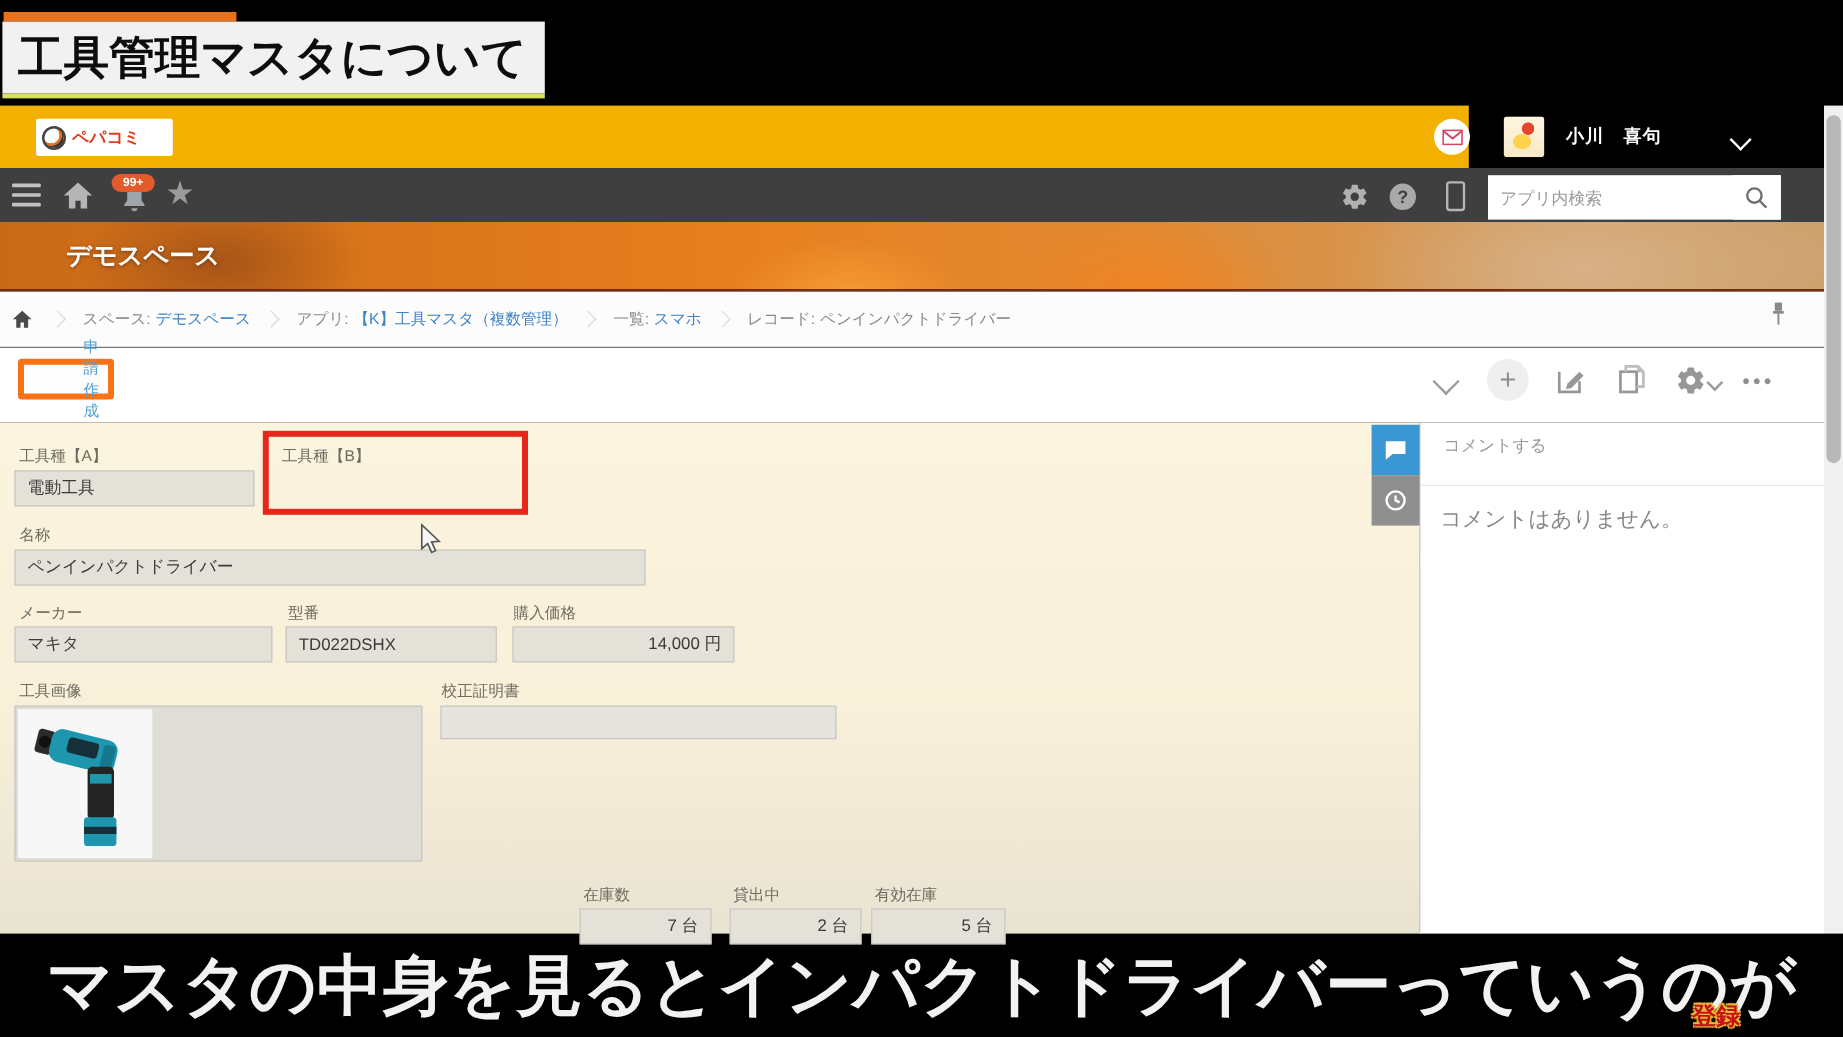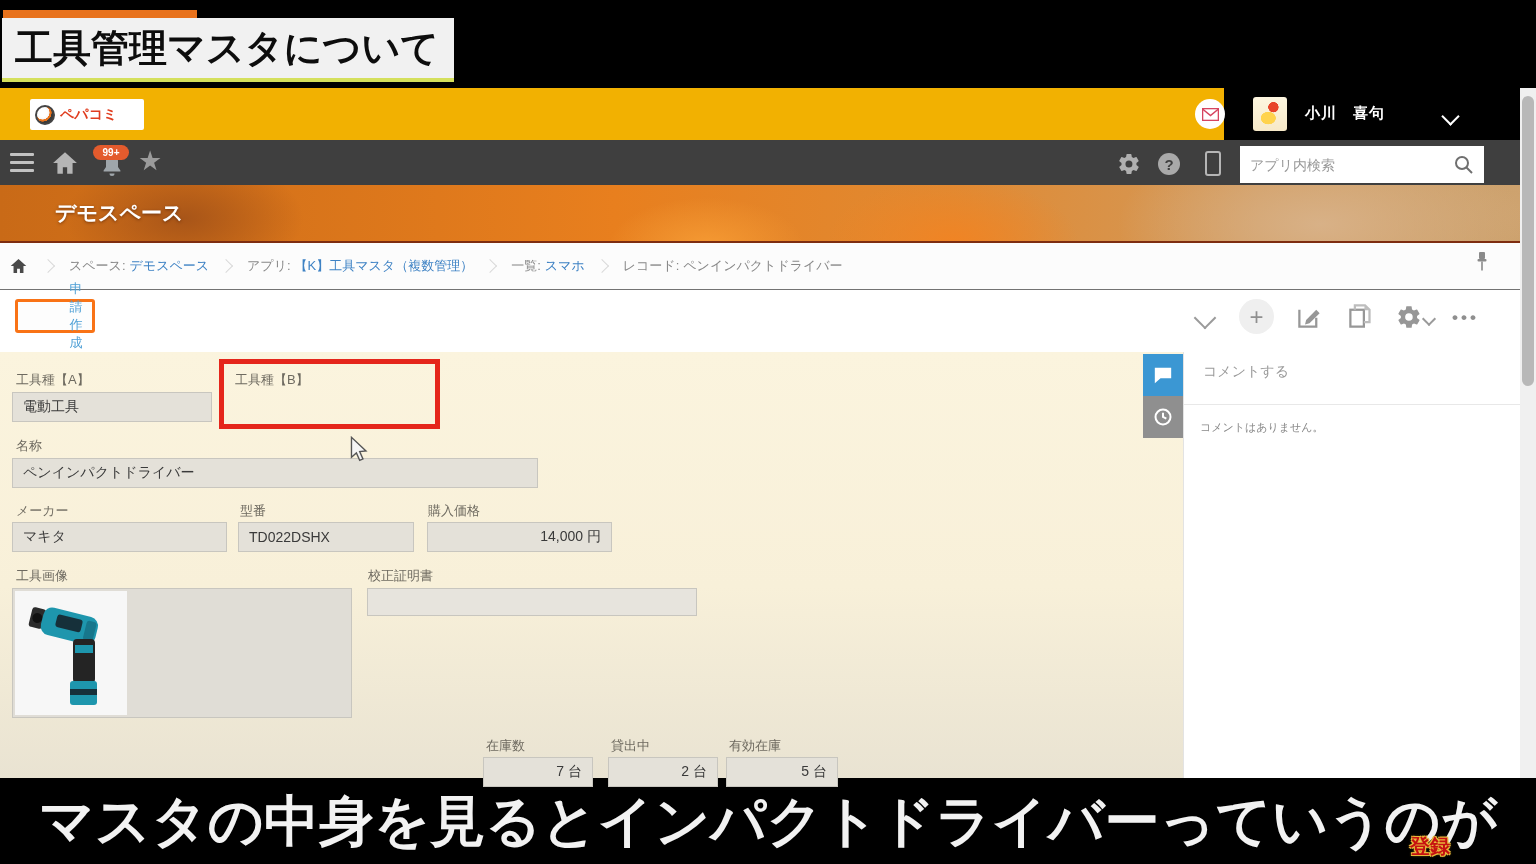--- a/index.html
+++ b/index.html
@@ -51,21 +51,21 @@
 
   .crumb-bar{left:0;top:243px;width:1520px;height:46px;background:#fcfcfc;border-bottom:5px solid #737373;display:flex;align-items:center;}
   .crumb{display:flex;align-items:center;font-size:13px;white-space:nowrap;}
   .crumb-label{color:#888;margin-right:4px;}
   .crumb-link{color:#3e82c4;}
   .crumb-plain{color:#888;}
   .crumb-sep{width:9px;height:9px;border-top:1px solid #d9d9d9;border-right:1px solid #d9d9d9;transform:rotate(45deg);margin:0 16px 0 12px;}
   .crumb-home{margin:0 4px 0 10px;display:flex;}
 
   .toolbar{left:0;top:290px;width:1520px;height:62px;background:#fff;}
-  .req-btn{left:15px;top:299px;width:80px;height:34px;background:#fdfdfd;border:3px solid #f97316;border-radius:3px;color:#4fa0d6;font-size:13px;display:flex;align-items:center;justify-content:center;cursor:pointer;font-family:inherit;padding-left:48px;}
+  .req-btn{left:15px;top:299px;width:80px;height:34px;background:#fdfdfd;border:5px solid #f97316;border-radius:3px;color:#4fa0d6;font-size:13px;display:flex;align-items:center;justify-content:center;cursor:pointer;font-family:inherit;padding-left:48px;}
   .tb-chevron{left:1197px;top:310px;width:14px;height:14px;border-right:2px solid #9a9a9a;border-bottom:2px solid #9a9a9a;transform:rotate(45deg);}
   .plus-circle{left:1239px;top:299px;width:35px;height:35px;border-radius:50%;background:#efefef;color:#8f8f8f;font-size:24px;font-weight:400;display:flex;align-items:center;justify-content:center;}
   .gear-chevron{left:1424px;top:314px;width:8px;height:8px;border-right:2px solid #9a9a9a;border-bottom:2px solid #9a9a9a;transform:rotate(45deg);}
   .more-dots{left:1452px;top:308px;font-size:17px;color:#8f8f8f;letter-spacing:3px;font-weight:700;}
 
   
   .form-area{left:0;top:352px;width:1183px;height:426px;background:linear-gradient(180deg,#fbf4de 0%,#f8f0d9 55%,#e9e3d2 100%);}
   .f-label{position:absolute;font-size:13px;color:#6e6a60;}
   .f-box{position:absolute;height:30px;background:#e4e1d9;border:1px solid #c8c6bf;box-sizing:border-box;font-size:14px;color:#3a3a3a;display:flex;align-items:center;padding:0 10px;}
   .f-box.right{justify-content:flex-end;}
@@ -73,21 +73,21 @@
   .img-box{left:12px;top:588px;width:340px;height:130px;background:#e0ddd6;border:1px solid #c8c6bf;box-sizing:border-box;}
   .img-thumb{position:absolute;left:2px;top:2px;width:112px;height:124px;background:#f7f7f7;display:flex;align-items:center;justify-content:center;}
 
   
   .cm-panel{left:1183px;top:352px;width:337px;height:426px;background:#fff;border-left:1px solid #e3e3e3;box-sizing:border-box;}
   .cm-tab{position:absolute;width:40px;height:42px;display:flex;align-items:center;justify-content:center;cursor:pointer;}
   .cm-tab.blue{left:1143px;top:354px;background:#3b97d3;}
   .cm-tab.gray{left:1143px;top:396px;background:#8f8f8f;}
   .cm-placeholder{left:1203px;top:363px;font-size:14px;color:#9a9a9a;}
   .cm-divider{left:1184px;top:404px;width:336px;height:1px;background:#e8e8e8;}
-  .cm-empty{left:1200px;top:420px;font-size:11px;color:#888;}
+  .cm-empty{left:1200px;top:420px;font-size:18px;color:#888;}
 
   .scrollbar{left:1520px;top:88px;width:16px;height:690px;background:#f0f0f0;}
   .scroll-thumb{left:1522px;top:96px;width:12px;height:290px;background:#b8b8b8;border-radius:6px;}
 
   
   .caption-svg{left:0;top:776px;}
   .subscribe{left:1410px;top:833px;font-size:20px;font-weight:900;color:#c61111;
     text-shadow:-1px -1px 0 #e9b83b,1px -1px 0 #e9b83b,-1px 1px 0 #e9b83b,1px 1px 0 #e9b83b,0 0 3px #e9b83b;}
   .cursor{left:348px;top:436px;z-index:9;}
 </style>

